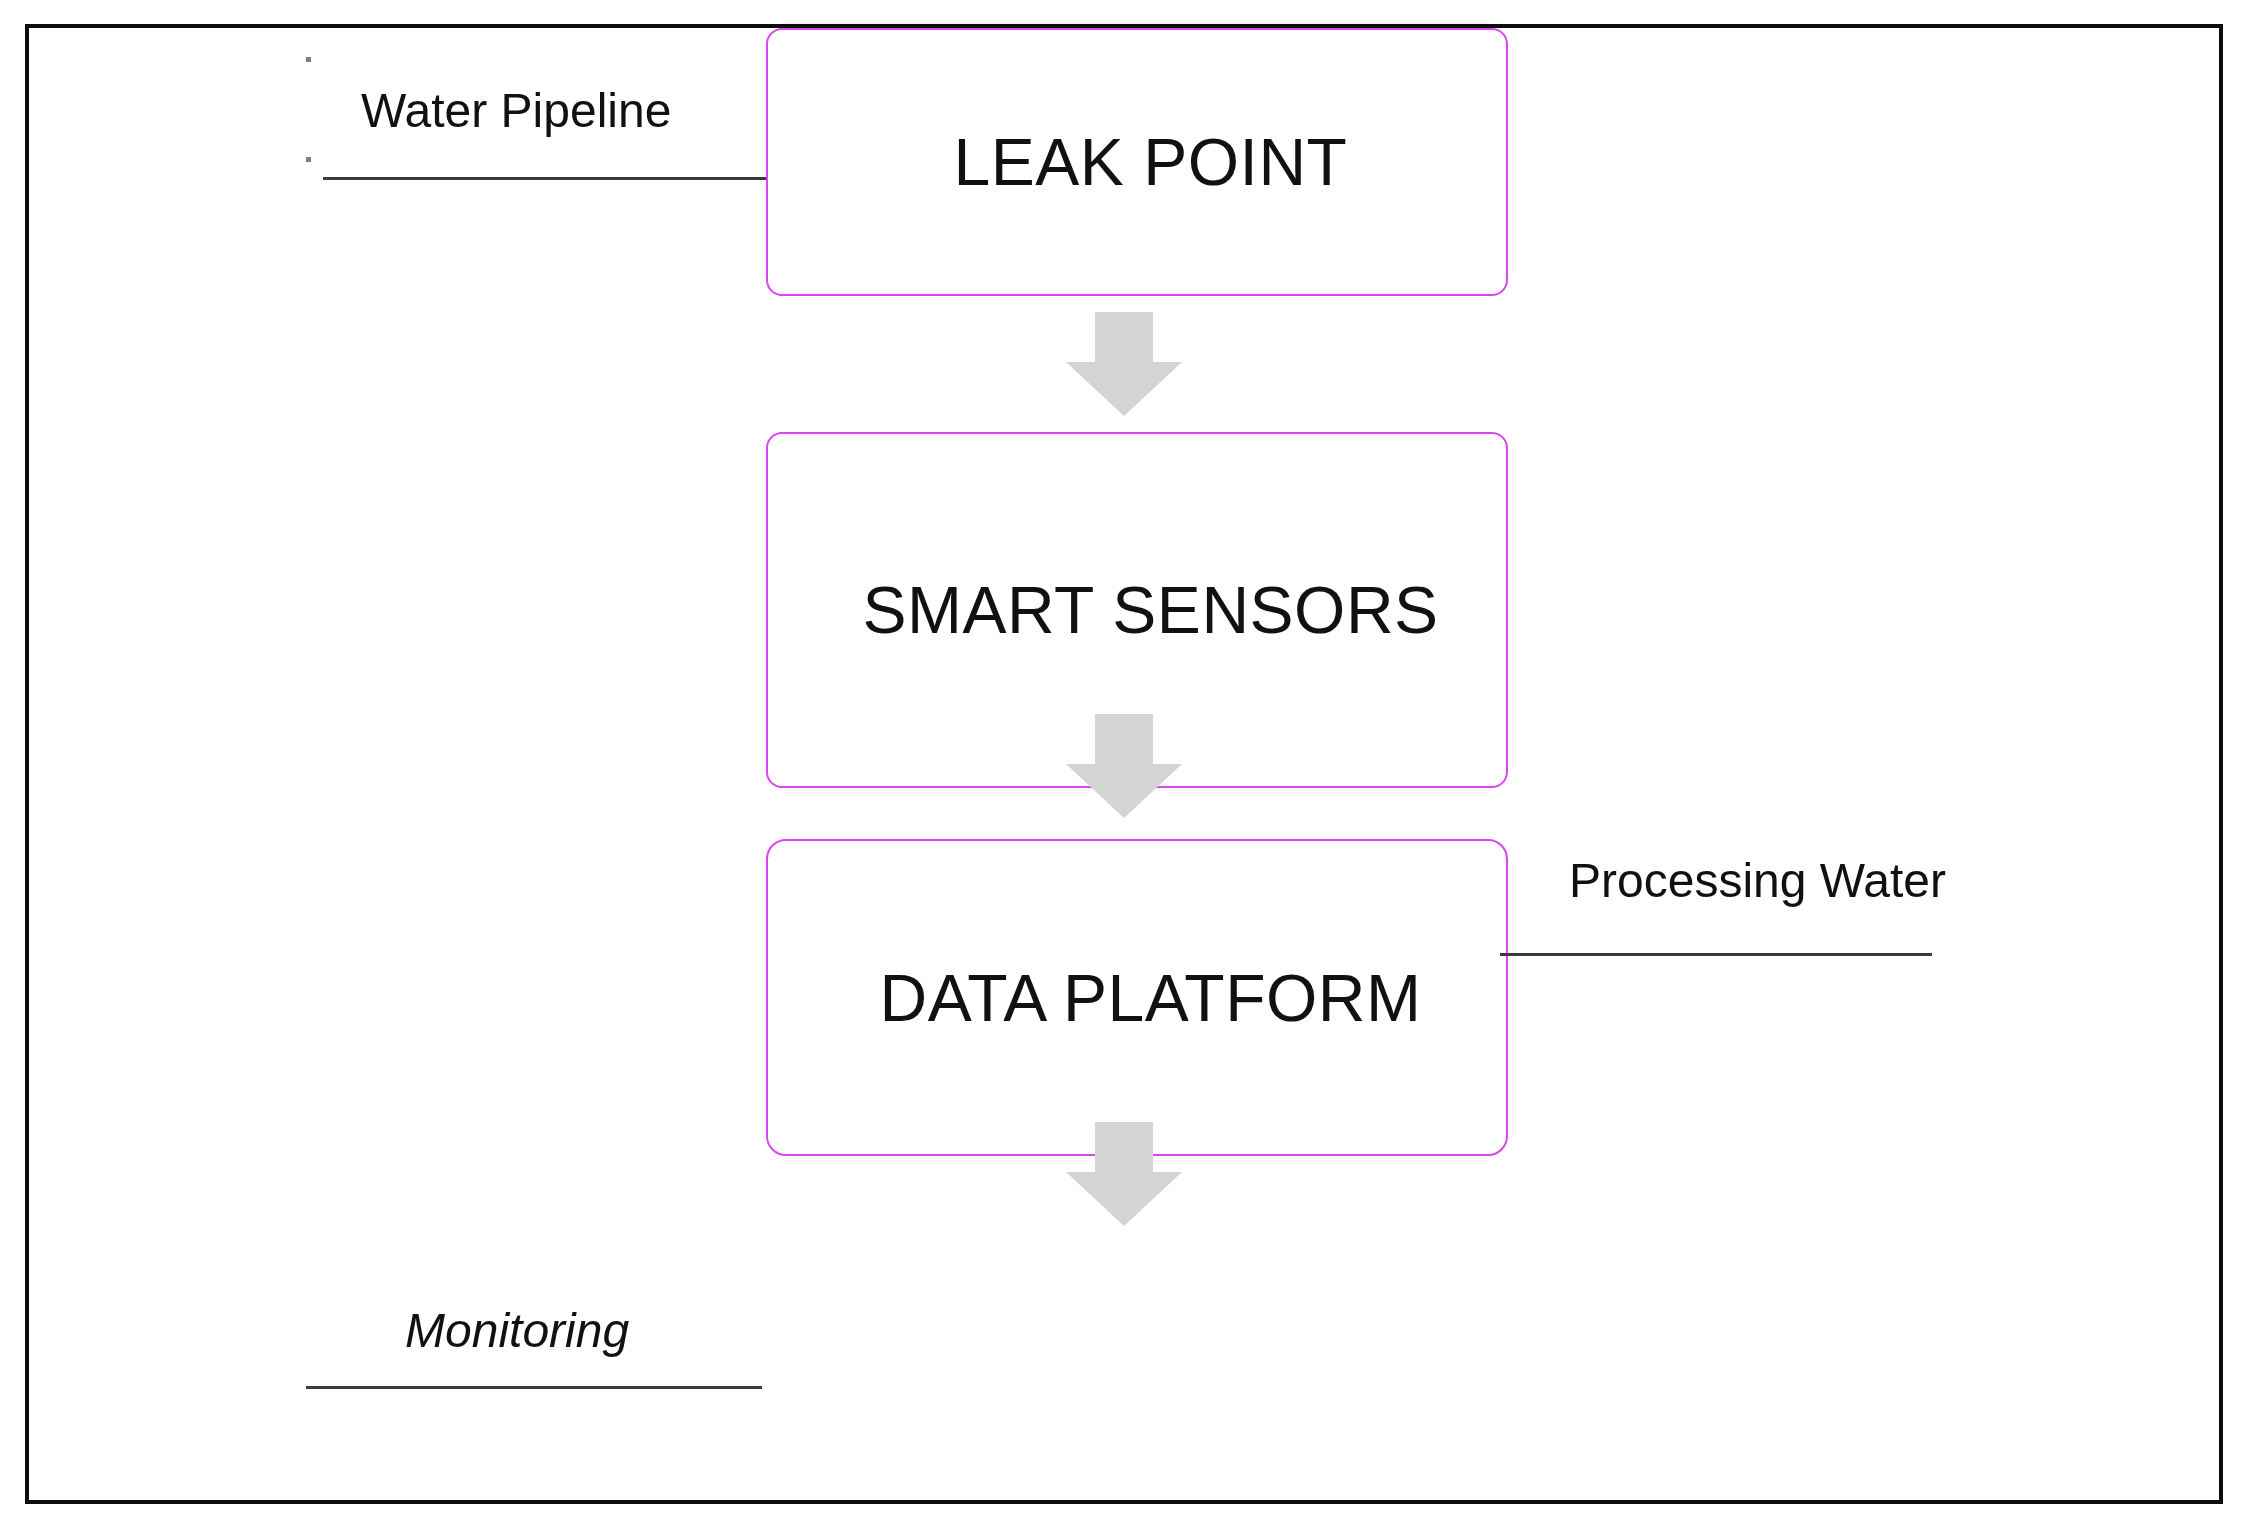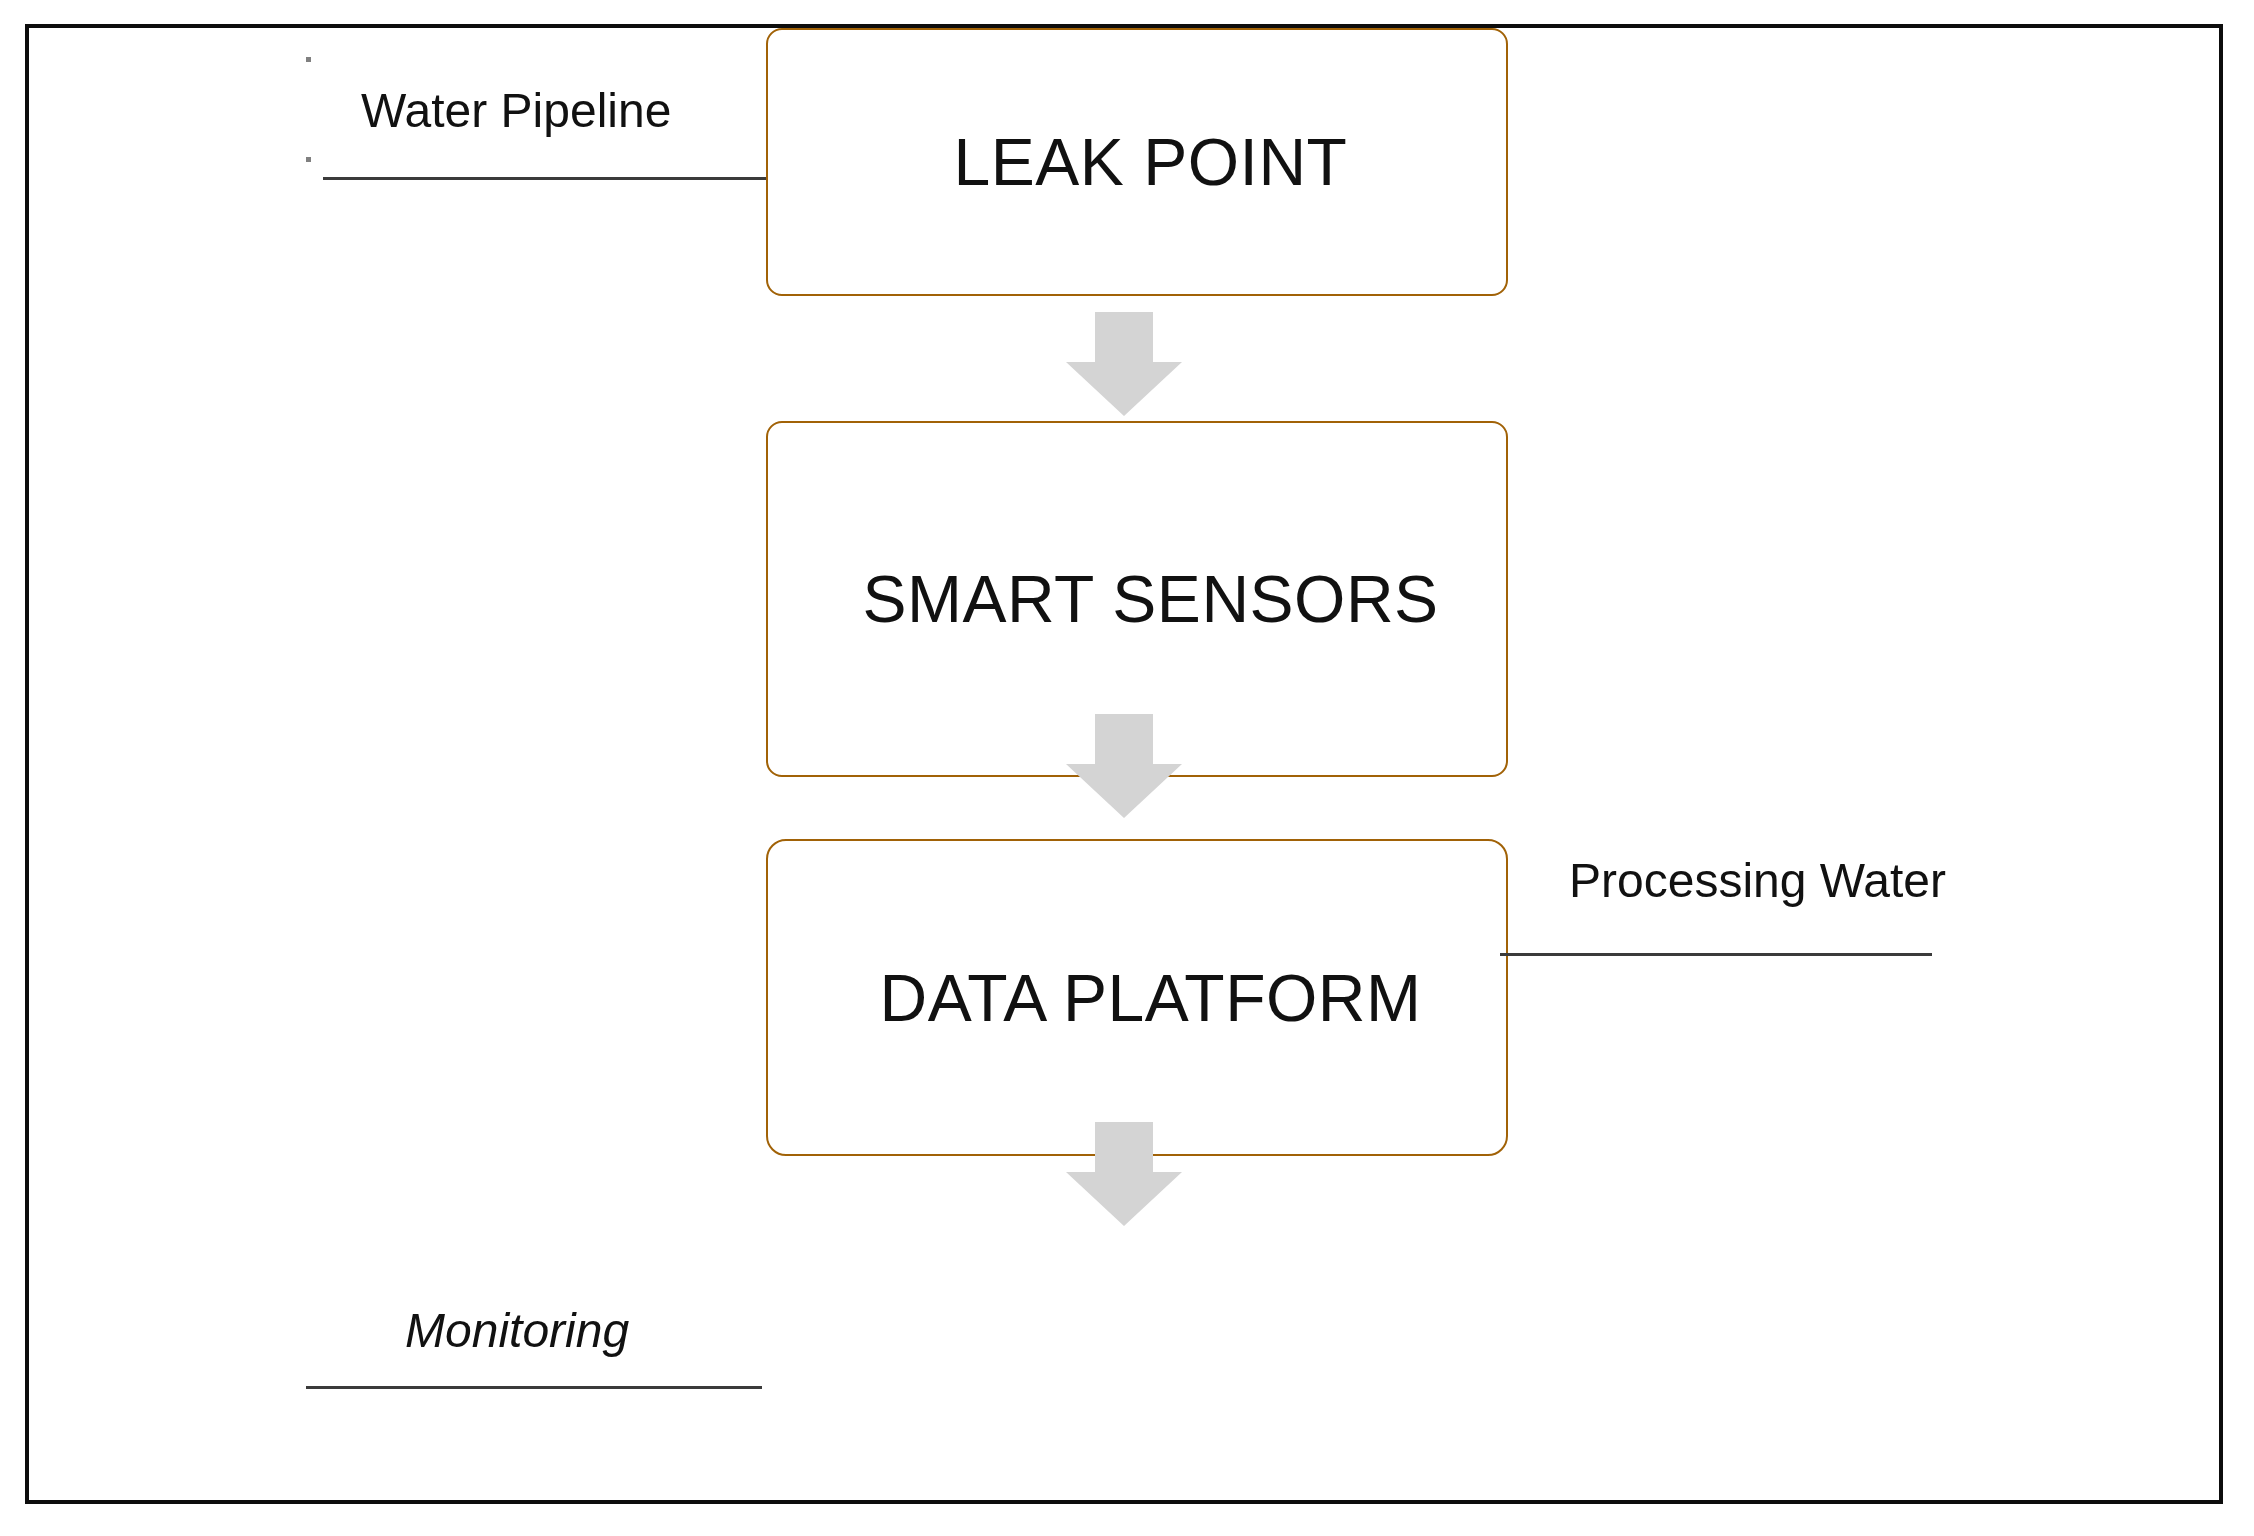--- a/index.html
+++ b/index.html
@@ -30,40 +30,40 @@
     box-sizing: border-box;
     background: transparent;
   }
 
   
   .flow-box {
     position: absolute;
     left: 766px;
     width: 742px;
     box-sizing: border-box;
-    border: 2px solid #a16207;
+    border: 2px solid #d946ef;
     border-radius: 16px;
     background: #ffffff;
     display: flex;
     align-items: center;
     justify-content: center;
     padding-left: 27px;
   }
   .flow-box-label {
     font-family: "Liberation Sans", sans-serif;
     font-size: 66px;
     font-weight: 400;
     color: #111111;
     letter-spacing: 0.5px;
     white-space: nowrap;
     line-height: 1;
   }
 
   #box-leak     { top: 28px;   height: 268px; }
-  #box-sensors  { top: 421px;  height: 356px; }
+  #box-sensors  { top: 432px;  height: 356px; }
   #box-platform { top: 839px;  height: 317px; border-radius: 20px; }
   #box-control  { top: 1250px; height: 272px; }
 
   
   .flow-arrow {
     position: absolute;
     left: 1066px;
     width: 116px;
     height: 104px;
   }

